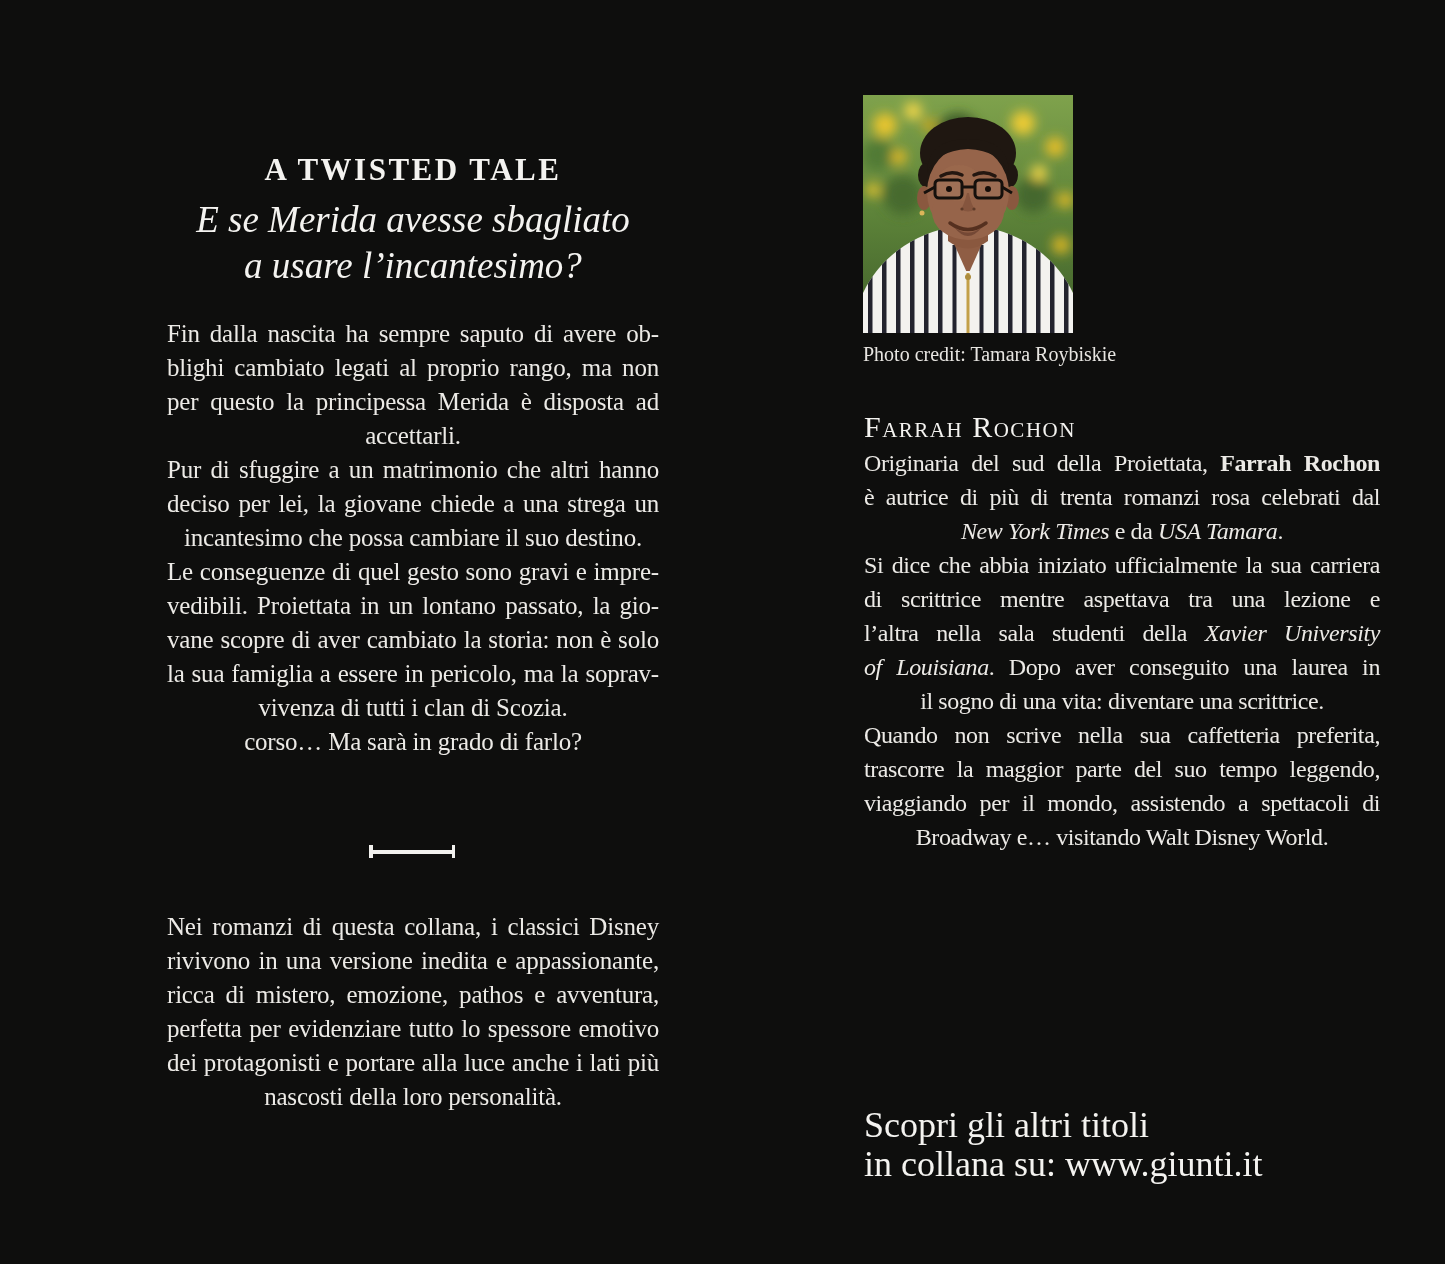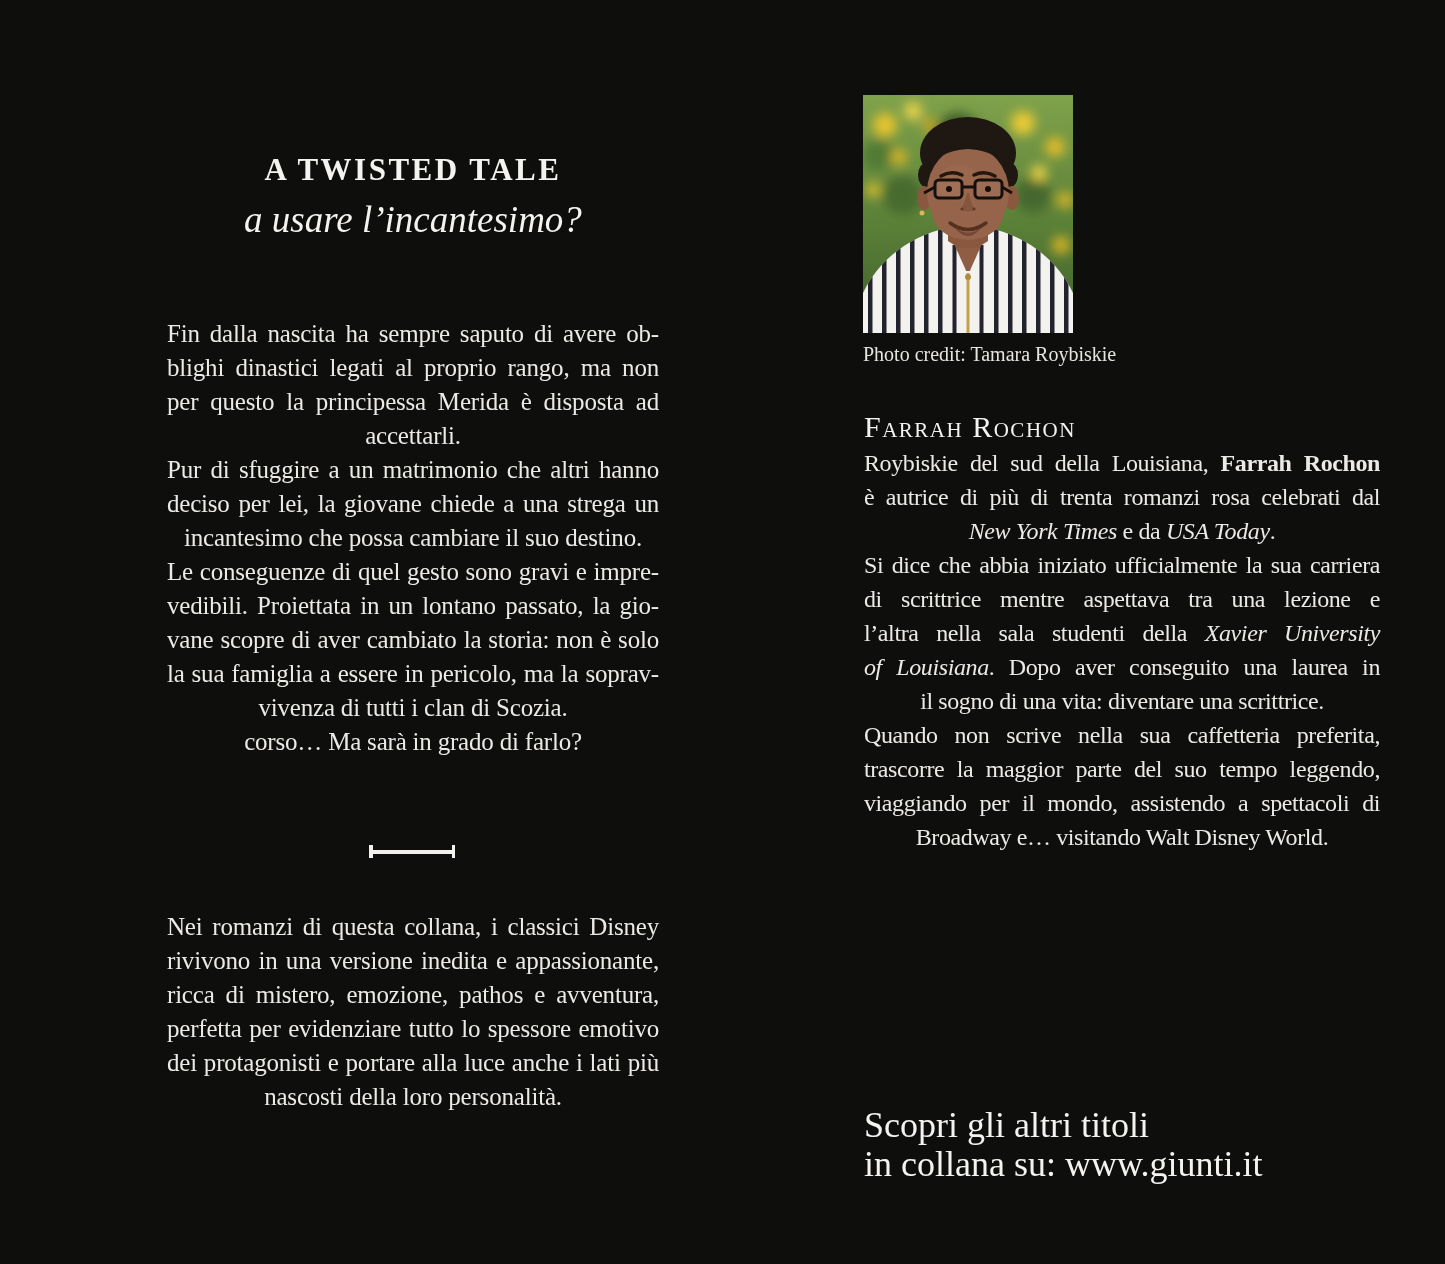--- a/index.html
+++ b/index.html
@@ -48,27 +48,28 @@
 </style>
 </head>
 <body>
 
 <div class="page">
 
   <section>
     <header class="headline">
       <div class="series-title">A TWISTED TALE</div>
       <div class="tagline">
+        <div>E se Merida avesse sbagliato</div>
         <div>a usare l’incantesimo?</div>
       </div>
     </header>
 
     <div class="textblock synopsis">
         <div class="line j"><span>Fin dalla nascita ha sempre saputo di avere ob-</span></div>
-        <div class="line j"><span>blighi dinastici legati al proprio rango, ma non</span></div>
+        <div class="line j"><span>blighi cambiato legati al proprio rango, ma non</span></div>
         <div class="line j"><span>per questo la principessa Merida è disposta ad</span></div>
         <div class="line"><span>accettarli.</span></div>
         <div class="line j"><span>Pur di sfuggire a un matrimonio che altri hanno</span></div>
         <div class="line j"><span>deciso per lei, la giovane chiede a una strega un</span></div>
         <div class="line"><span>incantesimo che possa cambiare il suo destino.</span></div>
         <div class="line j"><span>Le conseguenze di quel gesto sono gravi e impre-</span></div>
         <div class="line j"><span>vedibili. Proiettata in un lontano passato, la gio-</span></div>
         <div class="line j"><span>vane scopre di aver cambiato la storia: non è solo</span></div>
         <div class="line j"><span>la sua famiglia a essere in pericolo, ma la soprav-</span></div>
         <div class="line"><span>vivenza di tutti i clan di Scozia.</span></div>
@@ -189,23 +190,23 @@
           <path d="M91,132 Q105,143 119,132 Q105,150 91,132 Z" fill="#6f4331" opacity="0.85"></path>
         </g>
       </svg>
     </figure>
 
     <div class="caption">Photo credit: Tamara Roybiskie</div>
 
     <h2 class="author">Farrah Rochon</h2>
 
     <div class="textblock bio">
-        <div class="line j"><span>Roybiskie del sud della Louisiana, </span><span class="b">Farrah Rochon</span></div>
+        <div class="line j"><span>Originaria del sud della Proiettata, </span><span class="b">Farrah Rochon</span></div>
         <div class="line j"><span>è autrice di più di trenta romanzi rosa celebrati dal</span></div>
-        <div class="line"><span class="i">New York Times</span><span> e da </span><span class="i">USA Today</span><span>.</span></div>
+        <div class="line"><span class="i">New York Times</span><span> e da </span><span class="i">USA Tamara</span><span>.</span></div>
         <div class="line j"><span>Si dice che abbia iniziato ufficialmente la sua carriera</span></div>
         <div class="line j"><span>di scrittrice mentre aspettava tra una lezione e</span></div>
         <div class="line j"><span>l’altra nella sala studenti della </span><span class="i">Xavier University</span></div>
         <div class="line j"><span class="i">of Louisiana</span><span>. Dopo aver conseguito una laurea in</span></div>
         <div class="line"><span>il sogno di una vita: diventare una scrittrice.</span></div>
         <div class="line j"><span>Quando non scrive nella sua caffetteria preferita,</span></div>
         <div class="line j"><span>trascorre la maggior parte del suo tempo leggendo,</span></div>
         <div class="line j"><span>viaggiando per il mondo, assistendo a spettacoli di</span></div>
         <div class="line"><span>Broadway e… visitando Walt Disney World.</span></div>
       </div>

